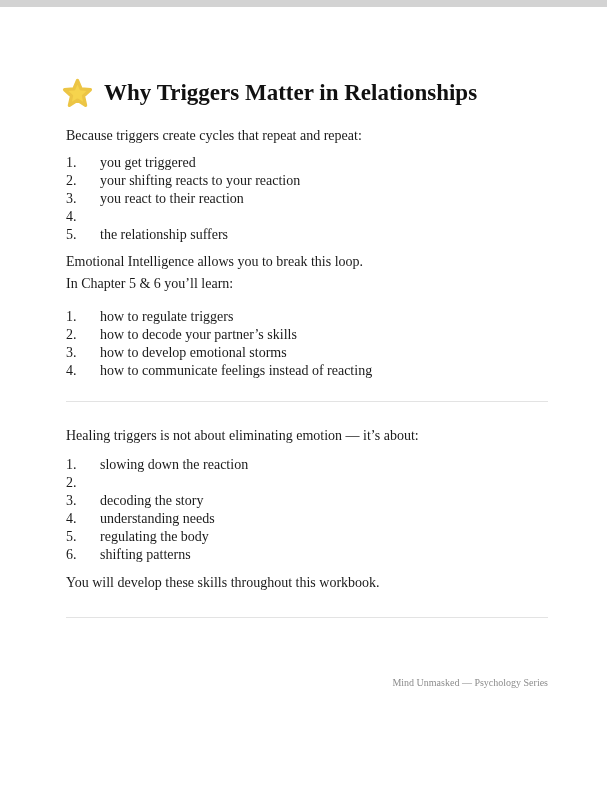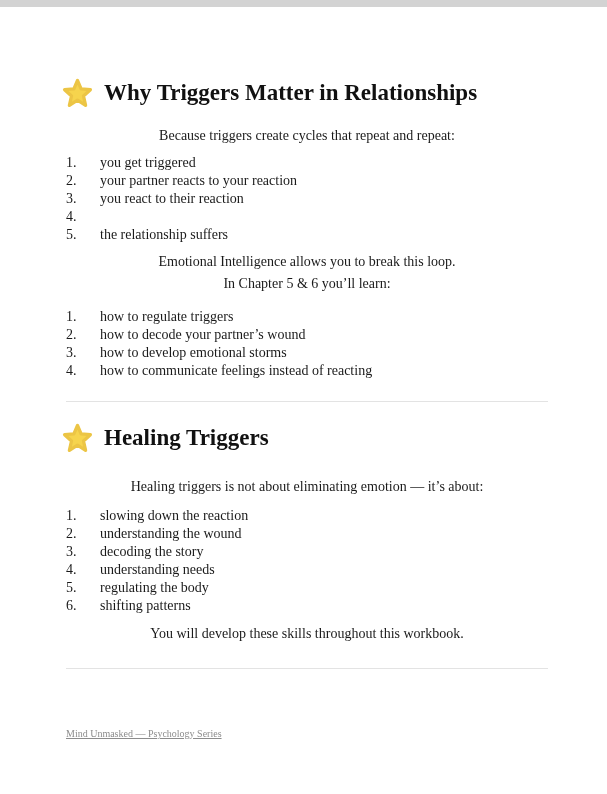--- a/index.html
+++ b/index.html
@@ -34,21 +34,21 @@
   .heading-row.second { margin-top: 21px; }
   .star { width: 31px; height: 30px; flex: 0 0 auto; display: block; }
   .heading-text {
     margin-left: 11px;
     font-size: 23px;
     line-height: 30px;
     font-weight: bold;
     color: #111111;
     white-space: nowrap;
   }
-  .para { white-space: nowrap; text-align: center; }
+  .para { white-space: nowrap; }
   .p-intro1   { margin-top: 19px; }
   .num-list   { list-style: none; }
   .list-cycle { margin-top: 9px; }
   .p-loop     { margin-top: 9px; }
   .p-learn    { margin-top: 4px; }
   .list-learn { margin-top: 15px; }
   .divider {
     height: 1px;
     background: #9a9a9a;
     border-bottom: 1px solid #e3e3e3;
@@ -56,25 +56,24 @@
   .divider.first  { margin-top: 21px; }
   .divider.second { margin-top: 25px; }
   .p-intro2    { margin-top: 25px; }
   .list-heal   { margin-top: 11px; }
   .p-outro     { margin-top: 10px; }
   .num-list li { display: flex; height: 18px; }
   .li-num  { width: 34px; flex: 0 0 auto; }
   .li-text { white-space: nowrap; }
   .footer {
     margin-top: 59px;
-    text-align: left;
+    text-align: right;
     font-size: 10px;
     line-height: 12px;
     color: #8c8c8c;
-    text-decoration: underline;
   }
 </style>
 </head>
 <body>
 
 <div class="page">
   <div class="top-bar"></div>
 
   <div class="content">
 
@@ -87,21 +86,21 @@
 
     <div class="para p-intro1">Because triggers create cycles that repeat and repeat:</div>
 
     <ol class="num-list list-cycle">
       <li>
         <span class="li-num">1.</span>
         <span class="li-text">you get triggered</span>
       </li>
       <li>
         <span class="li-num">2.</span>
-        <span class="li-text">your partner reacts to your reaction</span>
+        <span class="li-text">your shifting reacts to your reaction</span>
       </li>
       <li>
         <span class="li-num">3.</span>
         <span class="li-text">you react to their reaction</span>
       </li>
       <li>
         <span class="li-num">4.</span>
       </li>
       <li>
         <span class="li-num">5.</span>
@@ -112,51 +111,44 @@
     <div class="para p-loop">Emotional Intelligence allows you to break this loop.</div>
     <div class="para p-learn">In Chapter 5 &amp; 6 you’ll learn:</div>
 
     <ol class="num-list list-learn">
       <li>
         <span class="li-num">1.</span>
         <span class="li-text">how to regulate triggers</span>
       </li>
       <li>
         <span class="li-num">2.</span>
-        <span class="li-text">how to decode your partner’s wound</span>
+        <span class="li-text">how to decode your partner’s skills</span>
       </li>
       <li>
         <span class="li-num">3.</span>
         <span class="li-text">how to develop emotional storms</span>
       </li>
       <li>
         <span class="li-num">4.</span>
         <span class="li-text">how to communicate feelings instead of reacting</span>
       </li>
     </ol>
 
     <div class="divider first"></div>
 
-    <div class="heading-row second">
-      <svg class="star" viewBox="0 0 100 100" aria-hidden="true">
-        <polygon points="50,8 62,36 93,39 70,60 77,91 50,74 23,91 30,60 7,39 38,36" fill="#F6D44D" stroke="#ECC545" stroke-width="11" stroke-linejoin="round"></polygon>
-      </svg>
-      <span class="heading-text">Healing Triggers</span>
-    </div>
 
     <div class="para p-intro2">Healing triggers is not about eliminating emotion — it’s about:</div>
 
     <ol class="num-list list-heal">
       <li>
         <span class="li-num">1.</span>
         <span class="li-text">slowing down the reaction</span>
       </li>
       <li>
         <span class="li-num">2.</span>
-        <span class="li-text">understanding the wound</span>
       </li>
       <li>
         <span class="li-num">3.</span>
         <span class="li-text">decoding the story</span>
       </li>
       <li>
         <span class="li-num">4.</span>
         <span class="li-text">understanding needs</span>
       </li>
       <li>

